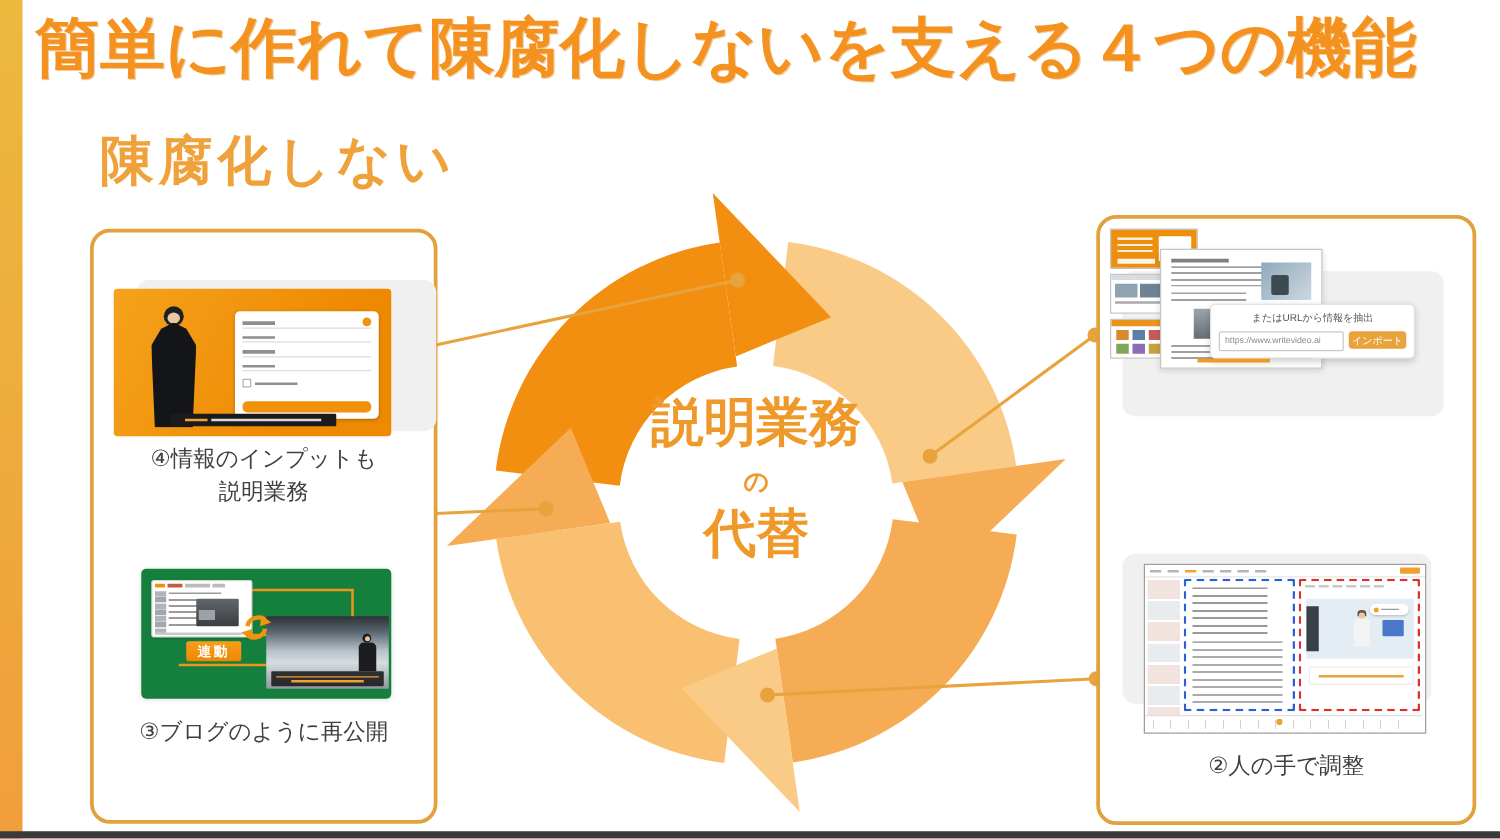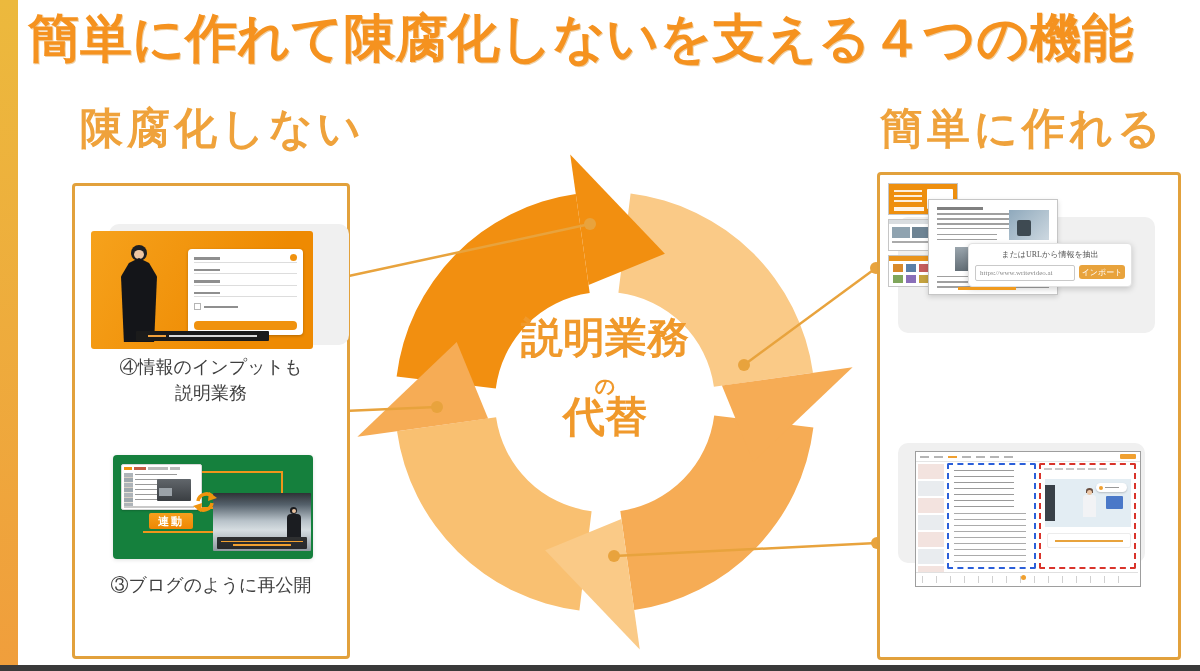--- a/index.html
+++ b/index.html
@@ -15,28 +15,28 @@
   
   .title{left:28px;top:4px;font-size:52px;font-weight:800;color:var(--title);
          white-space:nowrap;letter-spacing:0;text-shadow:1px 1px 0 rgba(205,120,0,.35);}
   .hl{top:100px;font-size:43px;font-weight:800;color:var(--heading);letter-spacing:4px;white-space:nowrap;}
   .hl-left{left:80px;} .hl-right{left:880px;}
 
   
   .centertext{left:455px;top:320px;width:300px;text-align:center;color:var(--center_text);z-index:5;}
   .ct1{font-size:42px;font-weight:800;line-height:1;font-family:Liberation Mono, monospace;}
   .ct2{font-size:20px;font-weight:800;margin-top:14px;line-height:1;}
-  .ct3{font-size:42px;font-weight:800;line-height:1;}
+  .ct3{font-size:42px;font-weight:800;margin-top:10px;line-height:1;}
 
   svg.overlay{left:0;top:0;width:1200px;height:671px;z-index:3;}
   .connector{stroke:var(--connector);stroke-width:2.5px;}
   .cdot{fill:var(--connector);}
 
   
-  .panel{background:#fff;border:3px solid var(--panel_border);border-radius:4px;z-index:4;font-family:Liberation Serif, serif;}
+  .panel{background:#fff;border:3px solid var(--panel_border);border-radius:16px;z-index:4;}
   .panel-left{left:72px;top:183px;width:272px;height:470px;}
   .panel-right{left:877px;top:172px;width:298px;height:482px;}
   .caption{width:100%;text-align:center;font-size:18px;line-height:1.45;color:var(--caption_text);font-weight:500;}
 
   
   .card4bg{left:34px;top:38px;width:240px;height:121px;background:#F0F0F0;border-radius:10px;}
   .slide4{left:16px;top:45px;width:222px;height:118px;border-radius:3px;overflow:hidden;
           background:linear-gradient(120deg,#F6A21C 0%,#EE8A02 70%);}
   .p4hair{left:40px;top:14px;width:16px;height:16px;border-radius:50%;background:#1E1F22;}
   .p4face{left:43px;top:19px;width:10px;height:9px;border-radius:50%;background:#EDC6A2;}
@@ -168,21 +168,20 @@
   .caption2{top:424px;}
 </style>
 </head>
 <body>
 
 <div class="stage">
   <div class="abs edgebar"></div>
 
   <div class="abs title">簡単に作れて陳腐化しないを支える４つの機能</div>
   <div class="abs hl hl-left">陳腐化しない</div>
-  <div class="abs hl hl-right">簡単に作れる</div>
 
   <svg class="abs overlay" id="cycle" viewBox="0 0 1200 671">
     <g id="arrow-layer">
         <path d="M 630.6 193.6 A 210 210 0 0 1 813.0 372.8 L 713.9 386.7 A 110 110 0 0 0 618.4 292.8 Z" fill="#FACA87"></path>
         <path d="M 813.4 427.6 A 210 210 0 0 1 634.2 610.0 L 620.3 510.9 A 110 110 0 0 0 714.2 415.4 Z" fill="#F6AC55"></path>
         <path d="M 579.4 610.4 A 210 210 0 0 1 397.0 431.2 L 496.1 417.3 A 110 110 0 0 0 591.6 511.2 Z" fill="#F9C071"></path>
         <path d="M 396.6 376.4 A 210 210 0 0 1 575.8 194.0 L 589.7 293.1 A 110 110 0 0 0 495.8 388.6 Z" fill="#F28F10"></path>
         <path d="M 852.6 367.2 L 753.3 461.9 L 721.9 385.6 Z" fill="#F6AC55"></path>
         <path d="M 639.8 649.6 L 545.1 550.3 L 621.4 518.9 Z" fill="#FACA87"></path>
         <path d="M 357.4 436.8 L 456.7 342.1 L 488.1 418.4 Z" fill="#F6AC55"></path>
@@ -366,16 +365,17 @@
         </div>
         <div class="abs s2cap">
           <div class="s2capline"></div>
         </div>
       </div>
       <div class="abs s2timeline">
         <div class="tlines"></div>
         <div class="tdot"></div>
       </div>
     </div>
+    <div class="abs caption caption2">②人の手で調整</div>
   </div>
 
   <div class="abs bottombar"></div>
 </div>
 
 </body></html>

